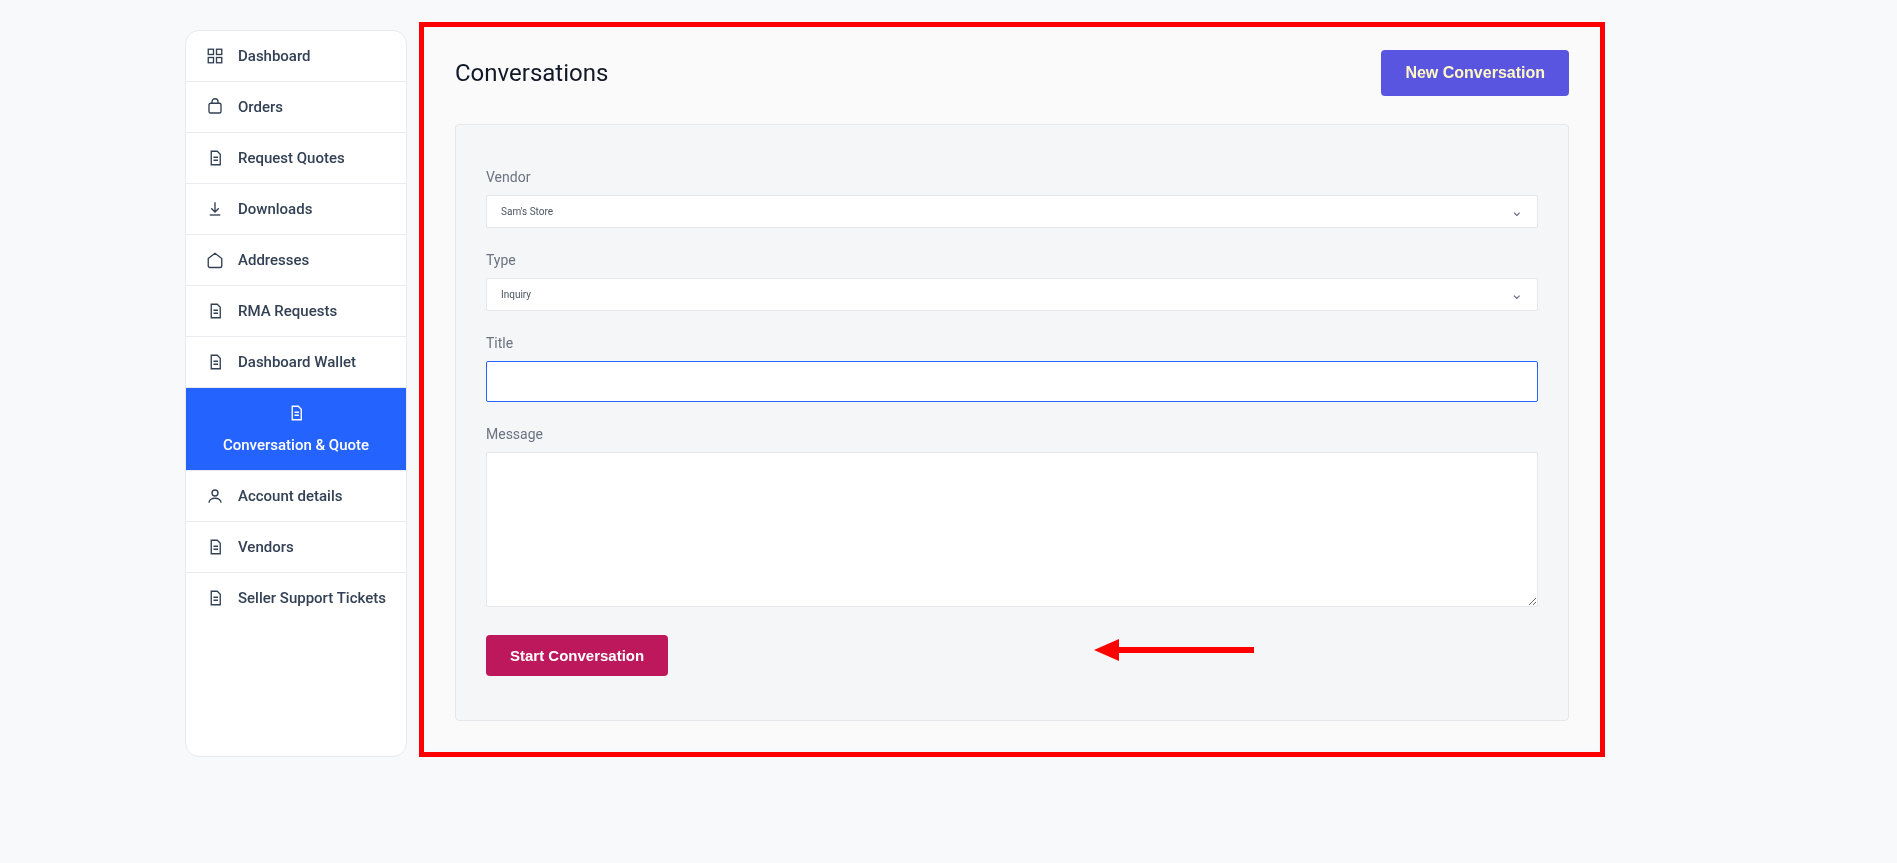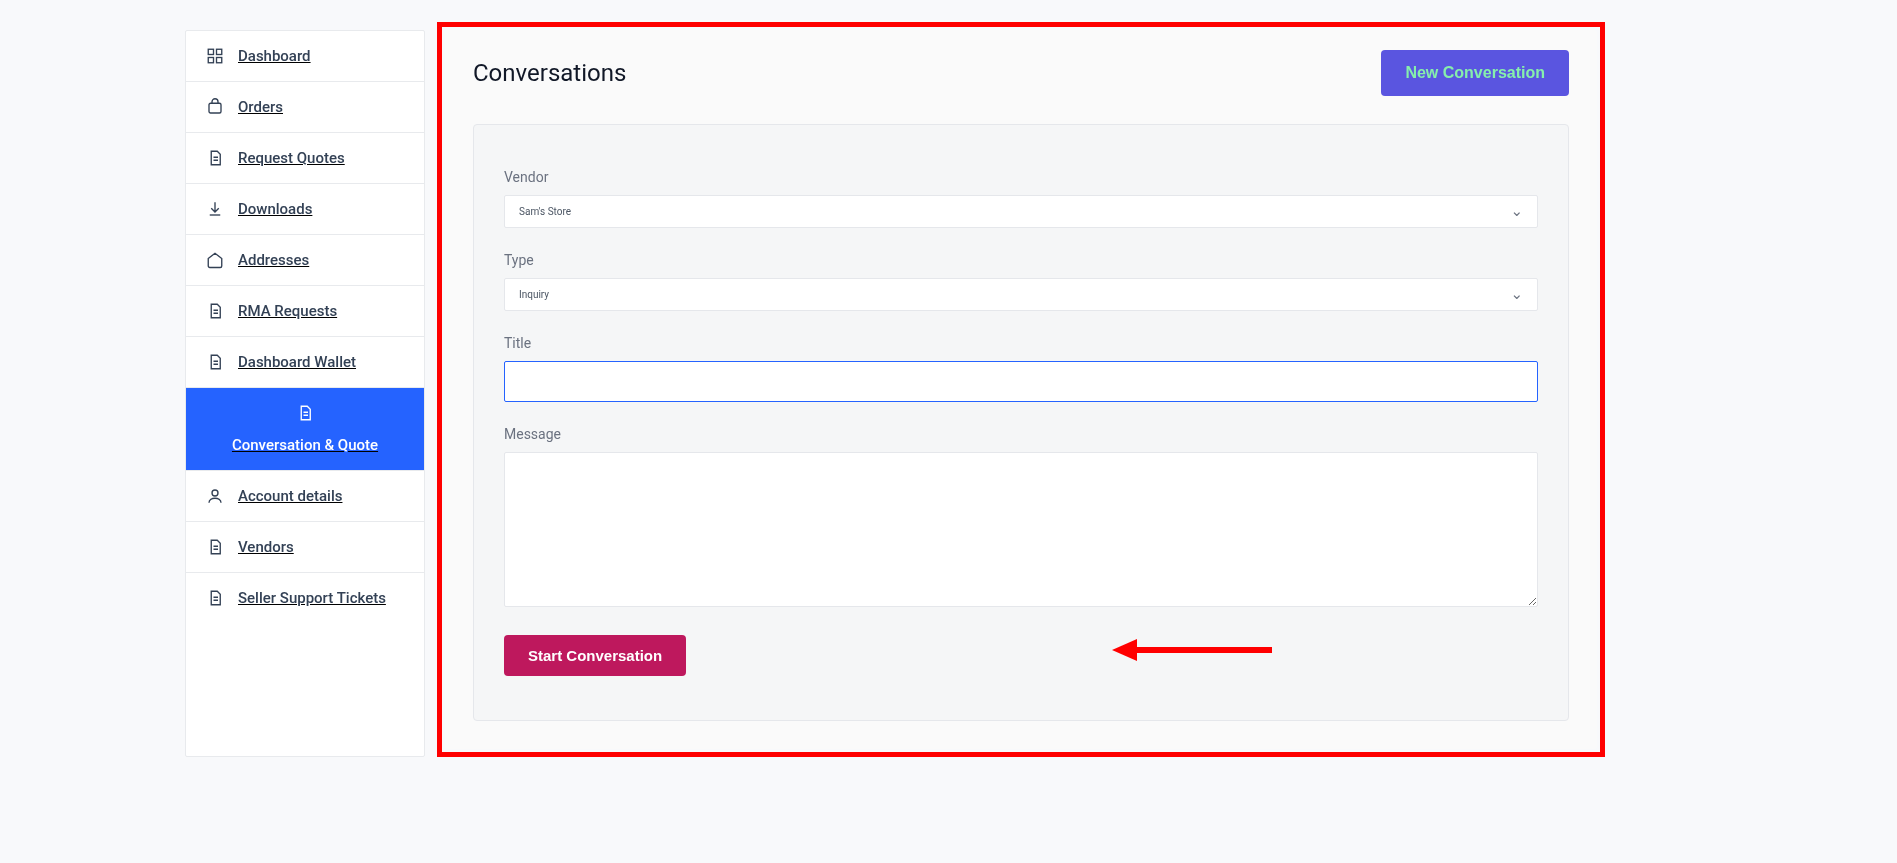--- a/index.html
+++ b/index.html
@@ -15,26 +15,25 @@
     position: relative;
   }
   .container {
     display: flex;
     width: 1420px;
     margin-left: 185px;
     padding-top: 30px;
     gap: 20px;
   }
   .sidebar {
-    width: 240px;
+    width: 222px;
     background: #fff;
     border: 1px solid #e8eaed;
-    border-radius: 2px;
+    border-radius: 14px;
     flex-shrink: 0;
-    text-decoration: underline;
   }
   .sidebar-item {
     display: flex;
     align-items: center;
     gap: 14px;
     padding: 16px 20px;
     border-bottom: 1px solid #e8eaed;
     color: #334155;
     font-size: 15px;
     font-weight: 500;
@@ -94,21 +93,21 @@
     align-items: center;
     margin-bottom: 28px;
   }
   .page-title {
     font-size: 24px;
     font-weight: 400;
     color: #111827;
   }
   .btn-new-conv {
     background: #5a55e0;
-    color: #86efac;
+    color: #fef9c3;
     border: none;
     padding: 14px 24px;
     font-size: 16px;
     font-weight: 600;
     border-radius: 4px;
     cursor: pointer;
   }
   .form-card {
     background: #f5f6f7;
     border: 1px solid #e5e7eb;

